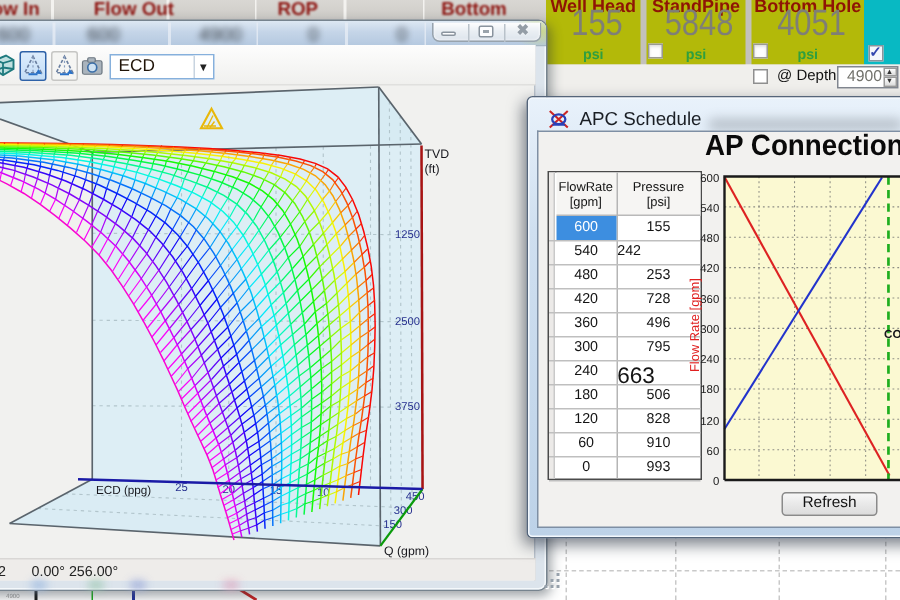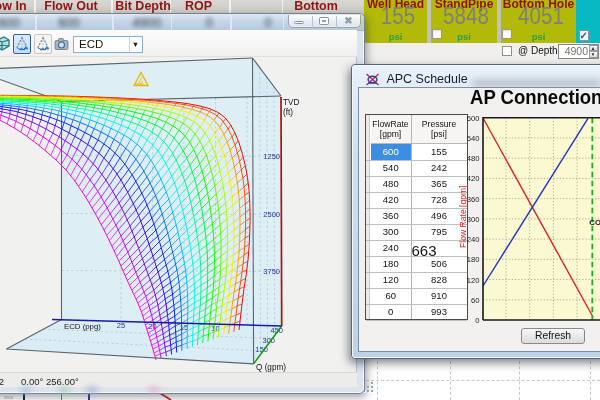--- a/index.html
+++ b/index.html
@@ -5,22 +5,21 @@
  font-family:"Liberation Sans",sans-serif}
 .abs{position:absolute}
 </style></head><body>
 <div class="abs" style="left:0;top:0;width:364px;height:30px;background:linear-gradient(#d9d7d3,#c9c7c2 60%,#bdbbb5)">
     <div class="abs" style="left:34px;top:0;width:1.6px;height:30px;background:#f3f2ef"></div>
     <div class="abs" style="left:111px;top:0;width:1.6px;height:30px;background:#f3f2ef"></div>
     <div class="abs" style="left:169.5px;top:0;width:1.6px;height:30px;background:#f3f2ef"></div>
     <div class="abs" style="left:229px;top:0;width:1.6px;height:30px;background:#f3f2ef"></div>
     <div class="abs" style="left:281.5px;top:0;width:1.6px;height:30px;background:#f3f2ef"></div>
     <div class="abs" style="left:-40px;top:-1.5px;width:90px;text-align:center;font-size:12.5px;font-weight:bold;color:#8e1612;filter:blur(0.55px)">Flow In</div>
-    <div class="abs" style="left:26px;top:-1.5px;width:90px;text-align:center;font-size:12.5px;font-weight:bold;color:#8e1612;filter:blur(0.55px)">Flow Out</div>
-    <div class="abs" style="left:98px;top:-1.5px;width:90px;text-align:center;font-size:12.5px;font-weight:bold;color:#8e1612;filter:blur(0.55px)">Bit Depth</div>
+    <div class="abs" style="left:26px;top:-1.5px;width:90px;text-align:right;font-size:12.5px;font-weight:bold;color:#8e1612;filter:blur(0.55px)">Flow Out</div>
     <div class="abs" style="left:153.5px;top:-1.5px;width:90px;text-align:center;font-size:12.5px;font-weight:bold;color:#8e1612;filter:blur(0.55px)">ROP</div>
     <div class="abs" style="left:271px;top:-1.5px;width:90px;text-align:center;font-size:12.5px;font-weight:bold;color:#8e1612;filter:blur(0.55px)">Bottom</div>
   </div>
 <div class="abs" style="left:364px;top:0;width:236px;height:43px;background:#c3c1bc"></div>
 <div class="abs" style="left:364px;top:0;width:63px;height:43px;background:#b3b909"></div>
 <div class="abs" style="left:350.5px;top:-3.5px;width:90px;text-align:center;font-size:12px;font-weight:bold;color:#8e1405">Well Head</div>
 <div class="abs" style="left:352.5px;top:1.5px;width:90px;text-align:center;font-size:24.5px;color:#7f7f76;transform:scaleX(.84)">155</div>
 <div class="abs" style="left:370.5px;top:31px;width:50px;text-align:center;font-size:9.5px;font-weight:bold;color:#2f9f3f">psi</div>
 <div class="abs" style="left:431px;top:0;width:66px;height:43px;background:#b3b909"></div>
 <div class="abs" style="left:419px;top:-3.5px;width:90px;text-align:center;font-size:12px;font-weight:bold;color:#8e1405">StandPipe</div>
@@ -230,24 +229,24 @@
 <div class="abs" style="left:365.5px;top:115px;width:4.5px;height:204px;background:#eceae8;border-right:1px solid #c9c9c9"></div>
 <div class="abs" style="left:370.5px;top:115px;width:96px;height:28.5px;background:#f6f5f3;border-bottom:1px solid #b9b9b9"></div>
 <div class="abs" style="left:370.5px;top:119px;width:40px;text-align:center;font-size:8.6px;color:#141414">FlowRate<br>[gpm]</div>
 <div class="abs" style="left:411.5px;top:119px;width:55px;text-align:center;font-size:8.6px;color:#141414">Pressure<br>[psi]</div>
 <div class="abs" style="left:410.5px;top:115px;width:1px;height:204px;background:#b5b5b5"></div>
 <div class="abs" style="left:371px;top:143.5px;width:39.5px;height:16px;background:#3d8ee0"></div>
 <div class="abs" style="left:371px;top:146.0px;width:39.5px;text-align:center;font-size:9.5px;color:#fff">600</div>
 <div class="abs" style="left:411.5px;top:146.0px;width:55px;text-align:center;font-size:9.5px;color:#141414">155</div>
 <div class="abs" style="left:365.5px;top:159.5px;width:101px;height:1px;background:#bfbfbf"></div>
 <div class="abs" style="left:371px;top:162.0px;width:39.5px;text-align:center;font-size:9.5px;color:#141414">540</div>
-<div class="abs" style="left:411.5px;top:162.0px;width:55px;text-align:center;font-size:9.5px;color:#141414">242</div>
+<div class="abs" style="left:411.5px;top:162.0px;width:55px;text-align:left;font-size:9.5px;color:#141414">242</div>
 <div class="abs" style="left:365.5px;top:175.5px;width:101px;height:1px;background:#bfbfbf"></div>
 <div class="abs" style="left:371px;top:178.0px;width:39.5px;text-align:center;font-size:9.5px;color:#141414">480</div>
-<div class="abs" style="left:411.5px;top:178.0px;width:55px;text-align:center;font-size:9.5px;color:#141414">365</div>
+<div class="abs" style="left:411.5px;top:178.0px;width:55px;text-align:center;font-size:9.5px;color:#141414">253</div>
 <div class="abs" style="left:365.5px;top:191.5px;width:101px;height:1px;background:#bfbfbf"></div>
 <div class="abs" style="left:371px;top:194.0px;width:39.5px;text-align:center;font-size:9.5px;color:#141414">420</div>
 <div class="abs" style="left:411.5px;top:194.0px;width:55px;text-align:center;font-size:9.5px;color:#141414">728</div>
 <div class="abs" style="left:365.5px;top:207.5px;width:101px;height:1px;background:#bfbfbf"></div>
 <div class="abs" style="left:371px;top:210.0px;width:39.5px;text-align:center;font-size:9.5px;color:#141414">360</div>
 <div class="abs" style="left:411.5px;top:210.0px;width:55px;text-align:center;font-size:9.5px;color:#141414">496</div>
 <div class="abs" style="left:365.5px;top:223.5px;width:101px;height:1px;background:#bfbfbf"></div>
 <div class="abs" style="left:371px;top:226.0px;width:39.5px;text-align:center;font-size:9.5px;color:#141414">300</div>
 <div class="abs" style="left:411.5px;top:226.0px;width:55px;text-align:center;font-size:9.5px;color:#141414">795</div>
 <div class="abs" style="left:365.5px;top:239.5px;width:101px;height:1px;background:#bfbfbf"></div>

